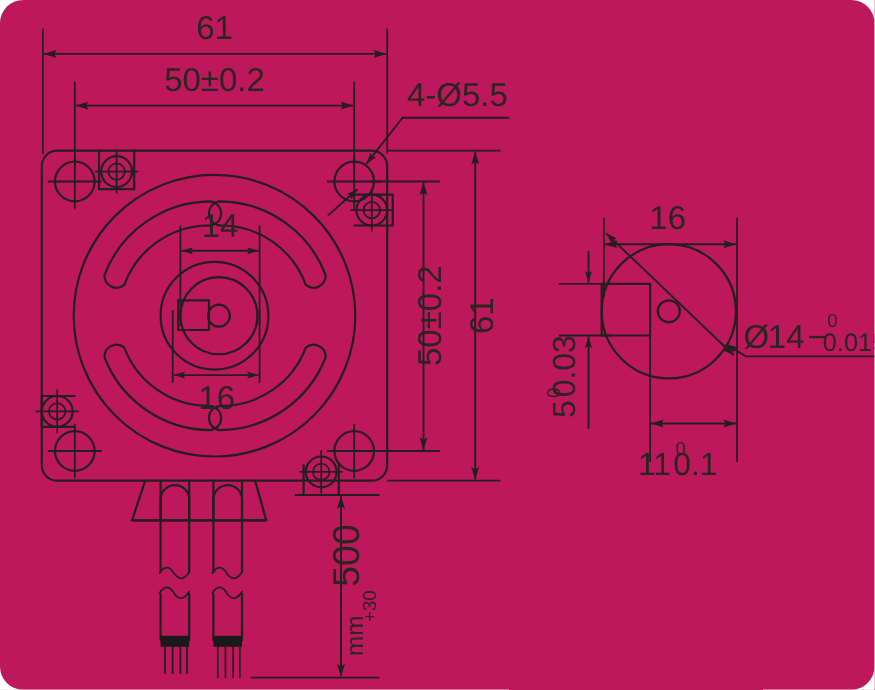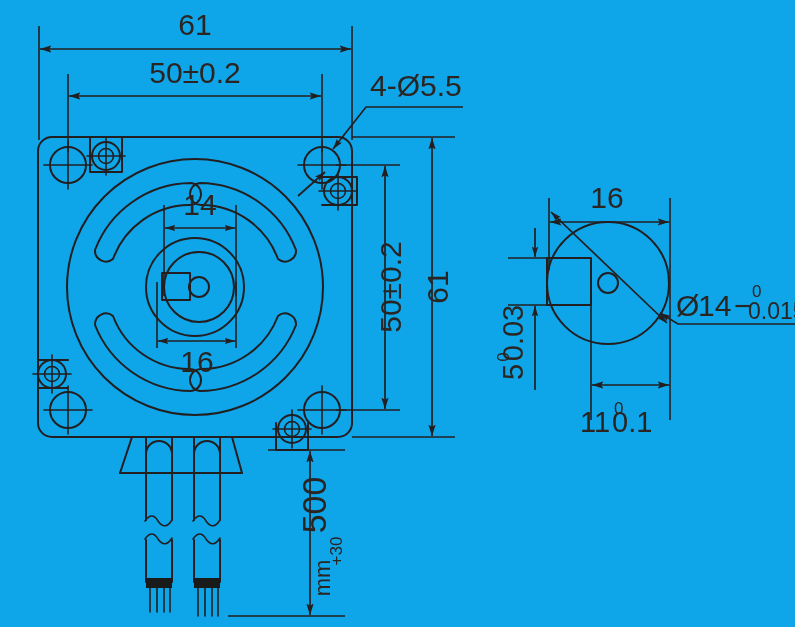--- a/index.html
+++ b/index.html
@@ -8,22 +8,23 @@
     padding: 0;
     background: #ffffff;
   }
   body {
     font-family: "Liberation Sans", sans-serif;
   }
   #stage {
     position: relative;
     width: 795px;
     height: 627px;
-    background: #0ea5e9;
+    background: #be185d;
     overflow: hidden;
+    border-radius: 21px;
   }
   #drawing {
     position: absolute;
     left: 0;
     top: 0;
     width: 795px;
     height: 627px;
   }
   .ln {
     stroke: #231f20;

